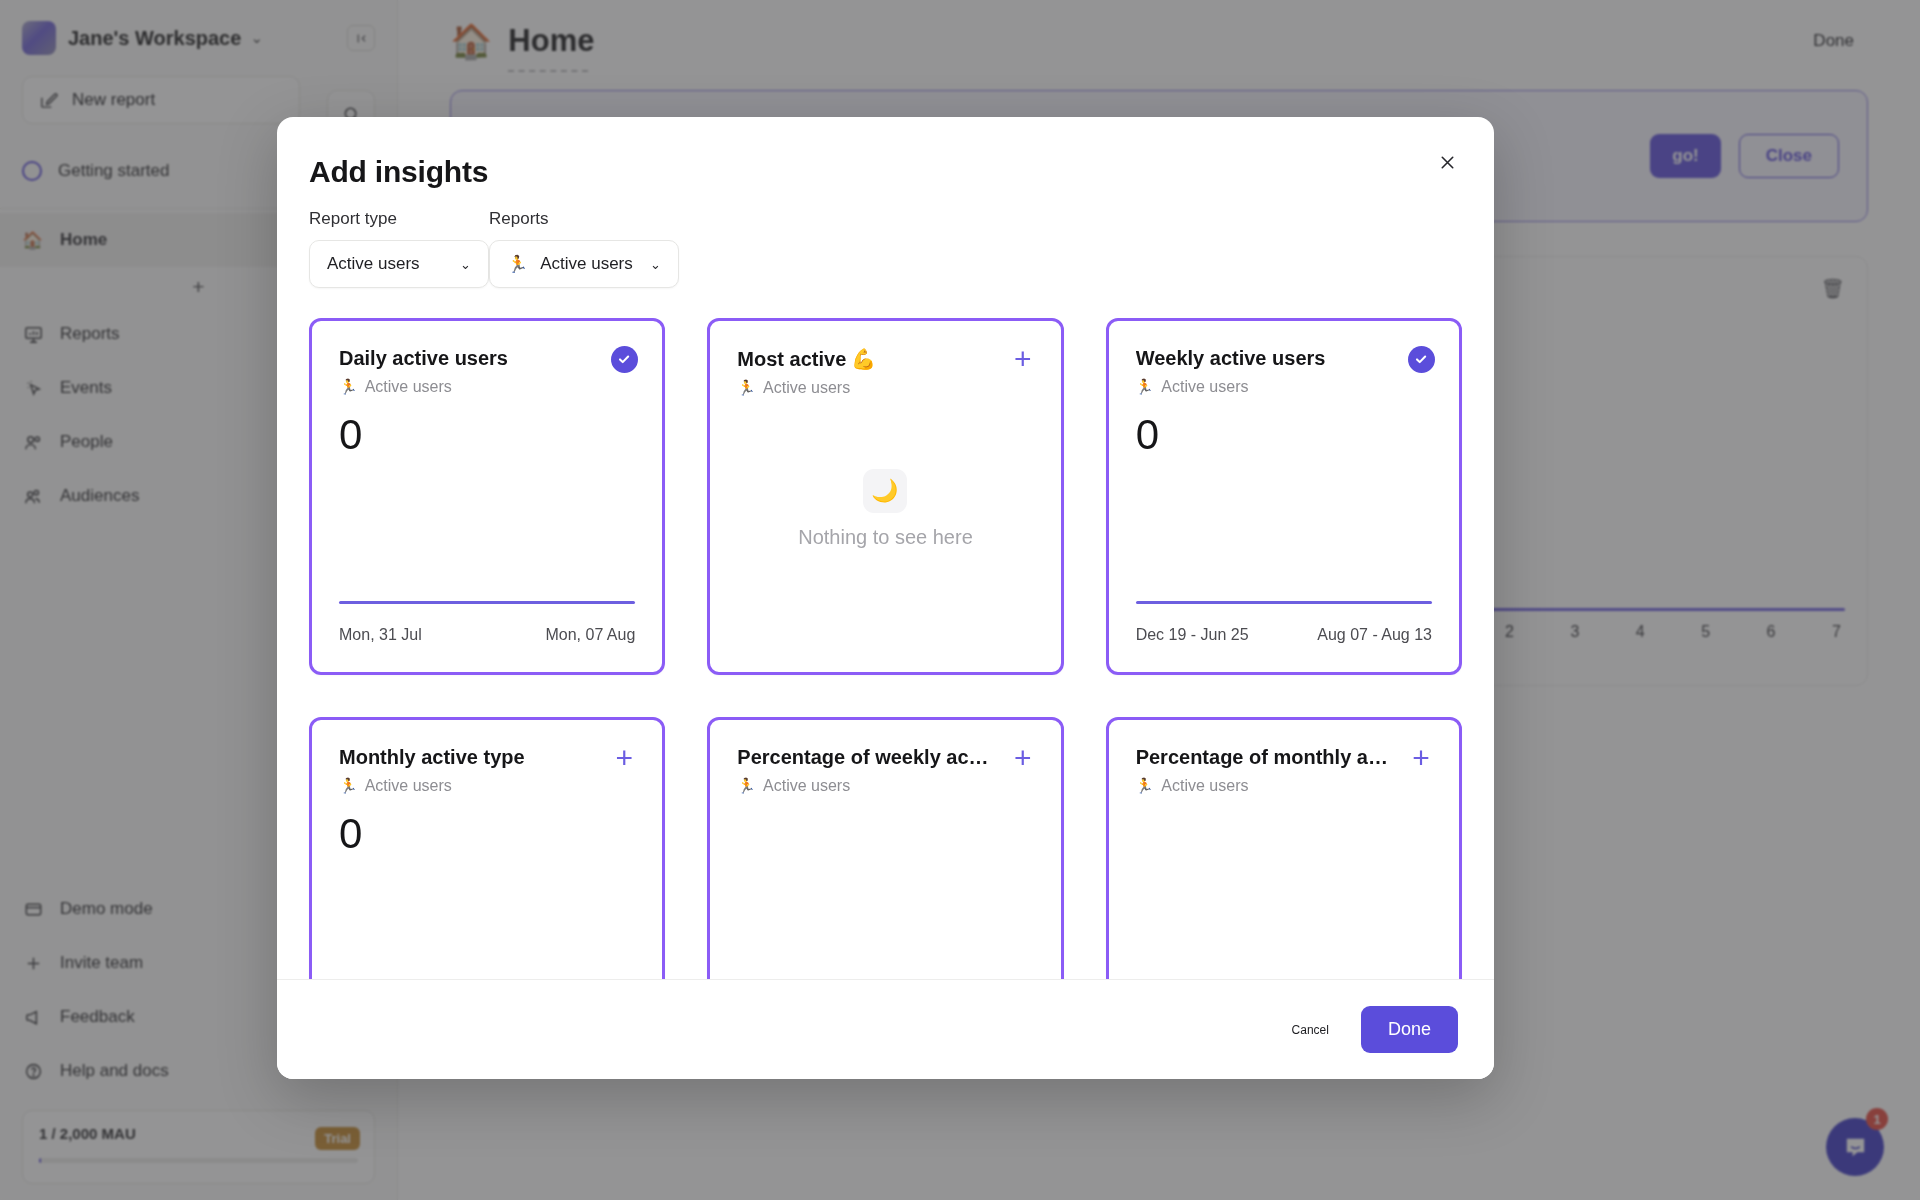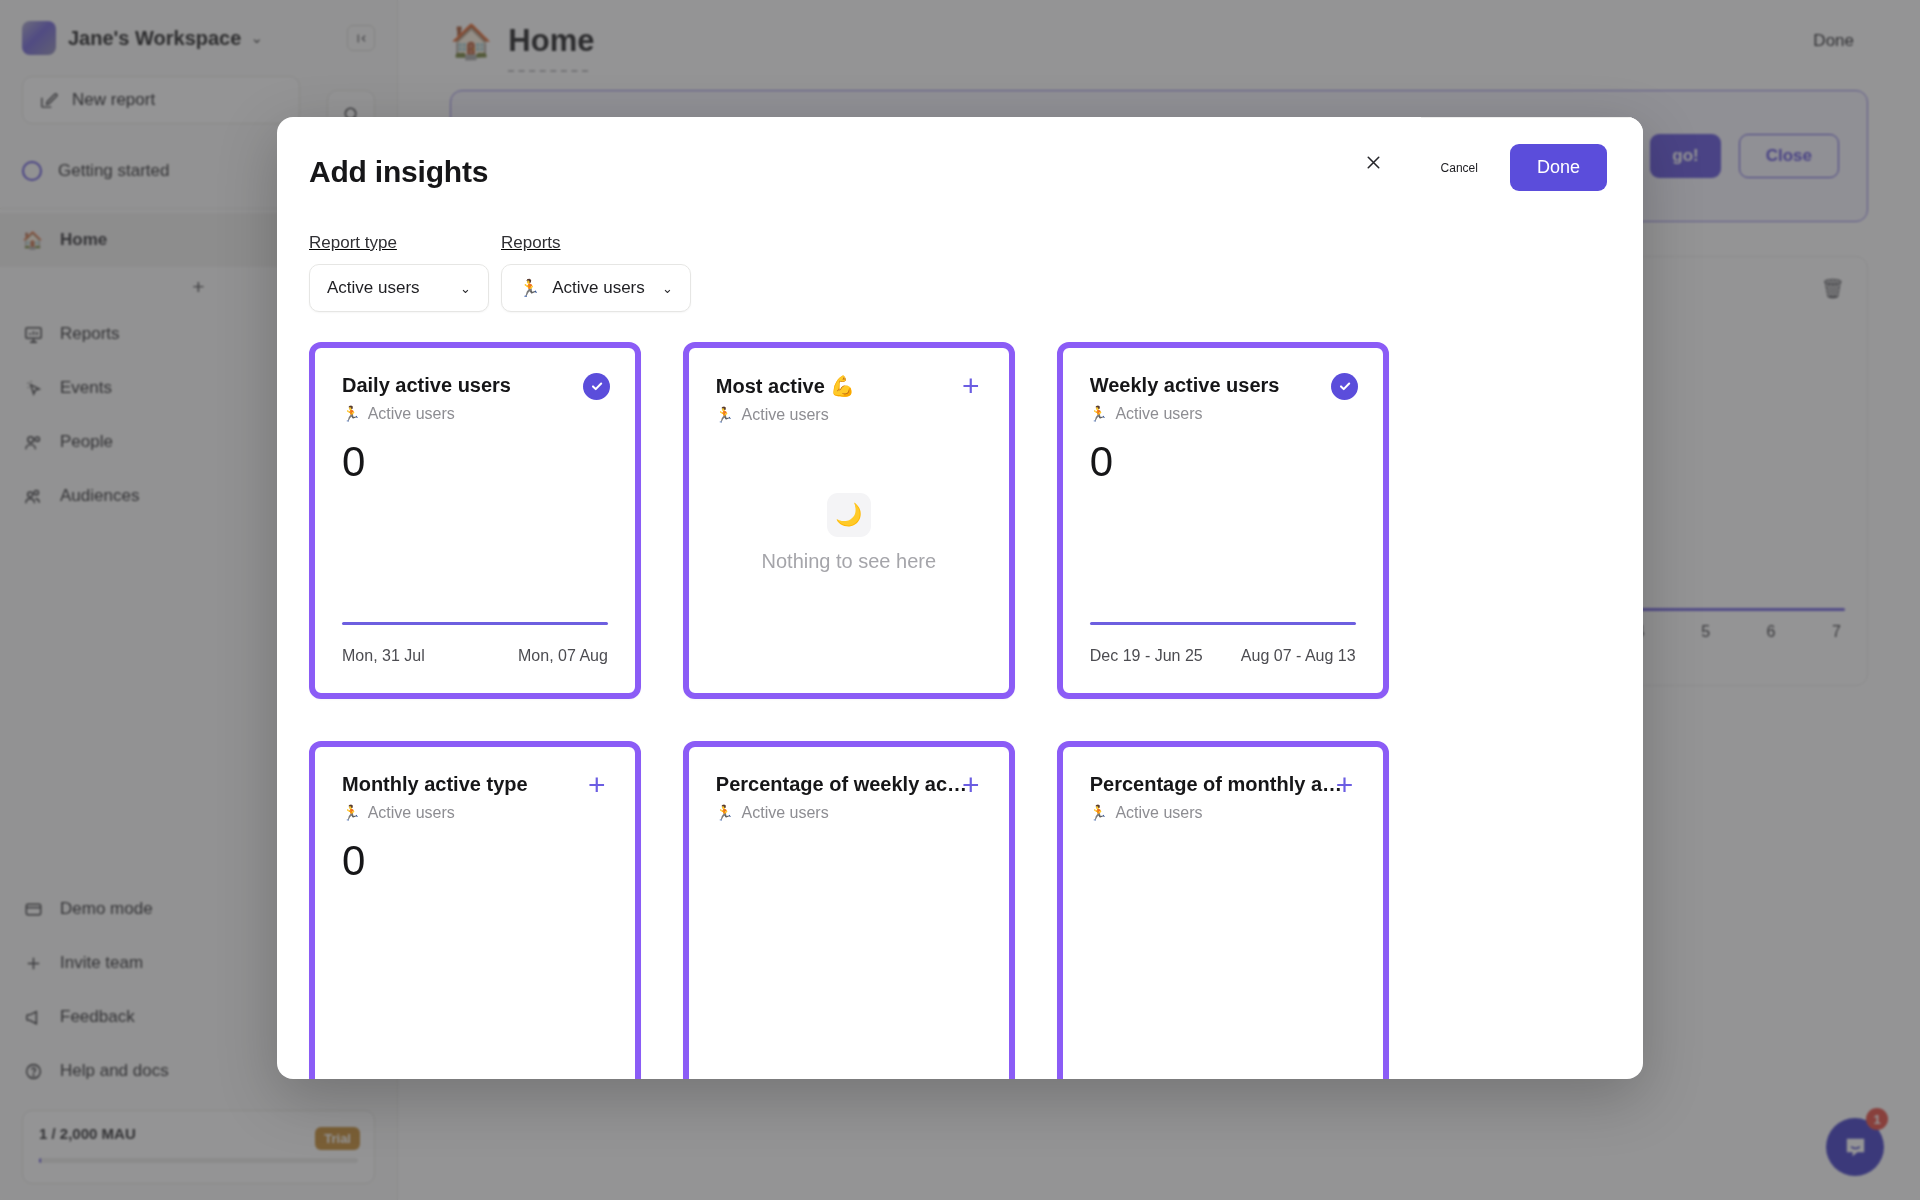--- a/index.html
+++ b/index.html
@@ -172,43 +172,43 @@
   #scrim {
     position: absolute; inset: 0;
     background: rgba(60,60,62,0.55);
     backdrop-filter: blur(1px);
   }
 
   
   #modal {
     position: absolute;
     left: 277px; top: 117px;
-    width: 1366px; height: 962px;
+    width: 1217px; height: 962px;
     background: #ffffff;
     border-radius: 16px;
     box-shadow: 0 18px 60px rgba(0,0,0,0.22);
-    display: flex; flex-direction: row;
+    display: flex; flex-direction: column;
     overflow: hidden;
   }
   .modal-body {
     padding: 38px 32px 0 32px;
     flex: 1; overflow: hidden; position: relative;
   }
   .modal-title {
     font-size: 30px; font-weight: 700; color: #161618;
     letter-spacing: -0.2px;
   }
   .modal-close {
     position: absolute; right: 30px; top: 28px;
     width: 34px; height: 34px;
     display: flex; align-items: center; justify-content: center;
     color: #26262b; font-size: 25px; line-height: 1;
   }
 
-  .filters { display: flex; gap: 12px; margin-top: 44px; text-decoration: underline; }
+  .filters { display: flex; margin-top: 20px; }
   .field-label {
     font-size: 17px; color: #303034; margin-bottom: 11px;
   }
   .select {
     height: 48px; border: 1px solid #e6e6e4; border-radius: 10px;
     background: #fff; display: inline-flex; align-items: center;
     padding: 0 17px; gap: 12px; font-size: 17px; color: #1f1f23;
     box-shadow: 0 1px 2px rgba(16,16,20,0.04);
     white-space: nowrap;
   }
@@ -219,21 +219,21 @@
 
   
   .grid {
     margin-top: 30px;
     display: grid;
     grid-template-columns: repeat(3, 1fr);
     gap: 42px 42px;
   }
   .card {
     height: 357px;
-    border: 6px solid #8b5cf6; border-radius: 12px;
+    border: 3px solid #8b5cf6; border-radius: 12px;
     background: #fff; position: relative;
     padding: 26px 27px;
     box-shadow: 0 1px 2px rgba(20,20,24,0.03);
   }
   .card-title {
     font-size: 20px; font-weight: 700; color: #161618;
     white-space: nowrap; overflow: hidden; text-overflow: ellipsis;
     max-width: 255px;
   }
   .card-sub {

